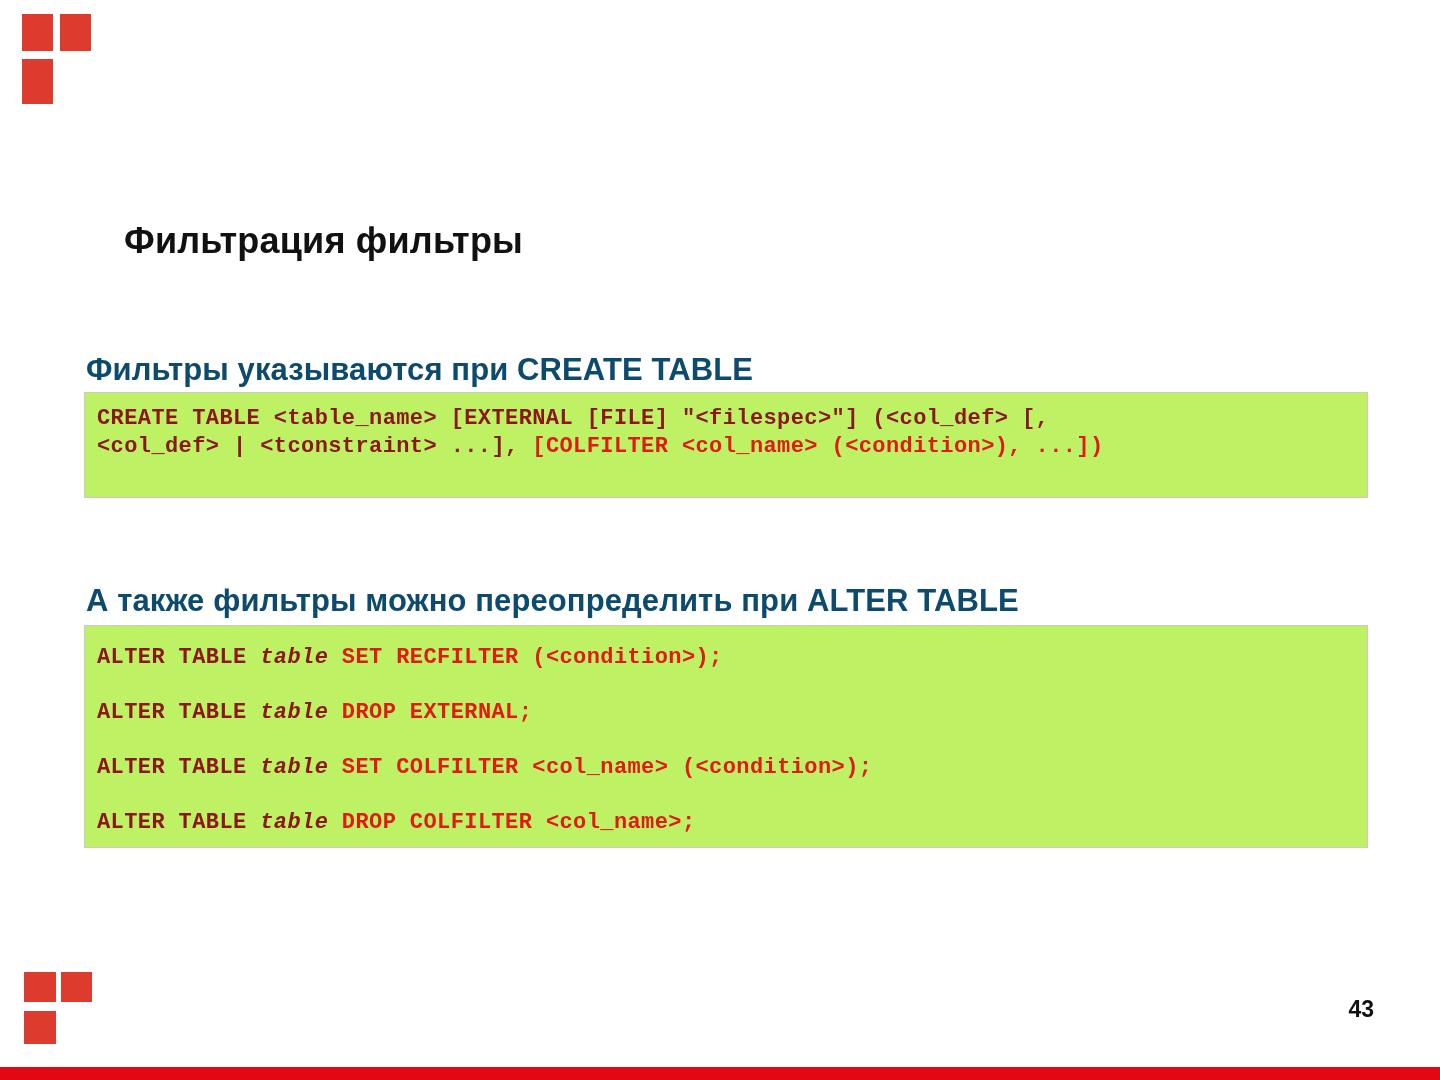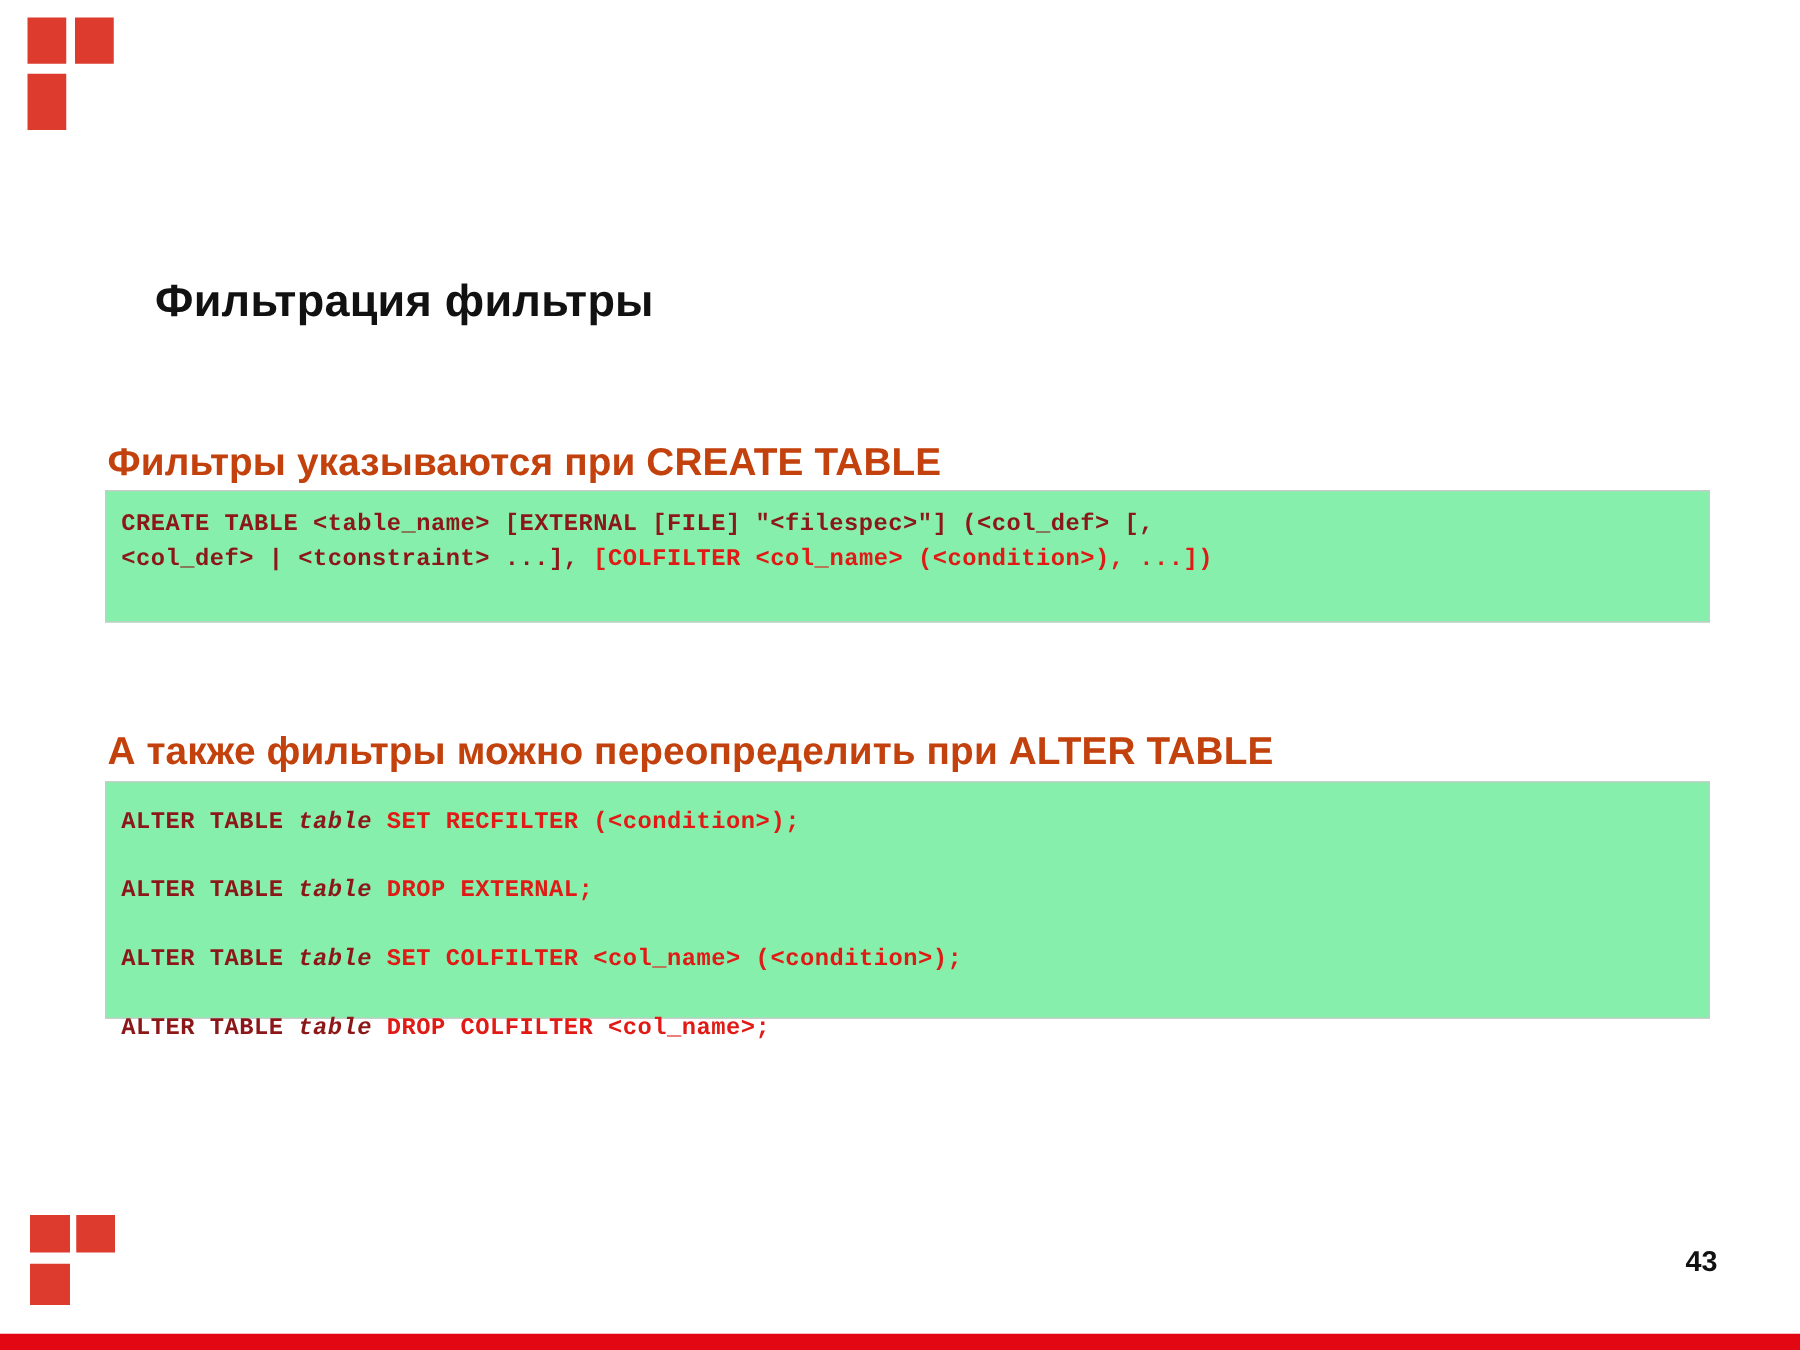--- a/index.html
+++ b/index.html
@@ -61,52 +61,52 @@
     color: #111111;
     letter-spacing: 0.2px;
   }
 
   
   .section-heading {
     position: absolute;
     left: 86px;
     font-size: 31px;
     font-weight: bold;
-    color: #c2410c;
+    color: #0c4a6e;
     letter-spacing: 0.1px;
     white-space: nowrap;
   }
   #heading-create { top: 326px; }
   #heading-alter  { top: 557px; }
 
   
   .code-block {
     position: absolute;
     left: 84px;
     width: 1284px;
     box-sizing: border-box;
-    background: #86efac;
+    background: #bef264;
     border: 1px solid #c9c9c9;
     font-family: "Liberation Mono", "DejaVu Sans Mono", monospace;
-    font-size: 19px;
+    font-size: 22px;
     font-weight: bold;
     letter-spacing: 0.4px;
   }
   #code-create {
     top: 392px;
     height: 106px;
     padding: 12px 0 0 12px;
   }
   #code-create .code-line {
     line-height: 28px;
     white-space: nowrap;
   }
   #code-alter {
     top: 625px;
-    height: 190px;
+    height: 223px;
     padding: 18px 0 0 12px;
   }
   #code-alter .code-line {
     line-height: 27px;
     white-space: nowrap;
     margin-bottom: 28px;
   }
   #code-alter .code-line:last-child { margin-bottom: 4px; }
 
   .tok-dark  { color: #8B1718; }

